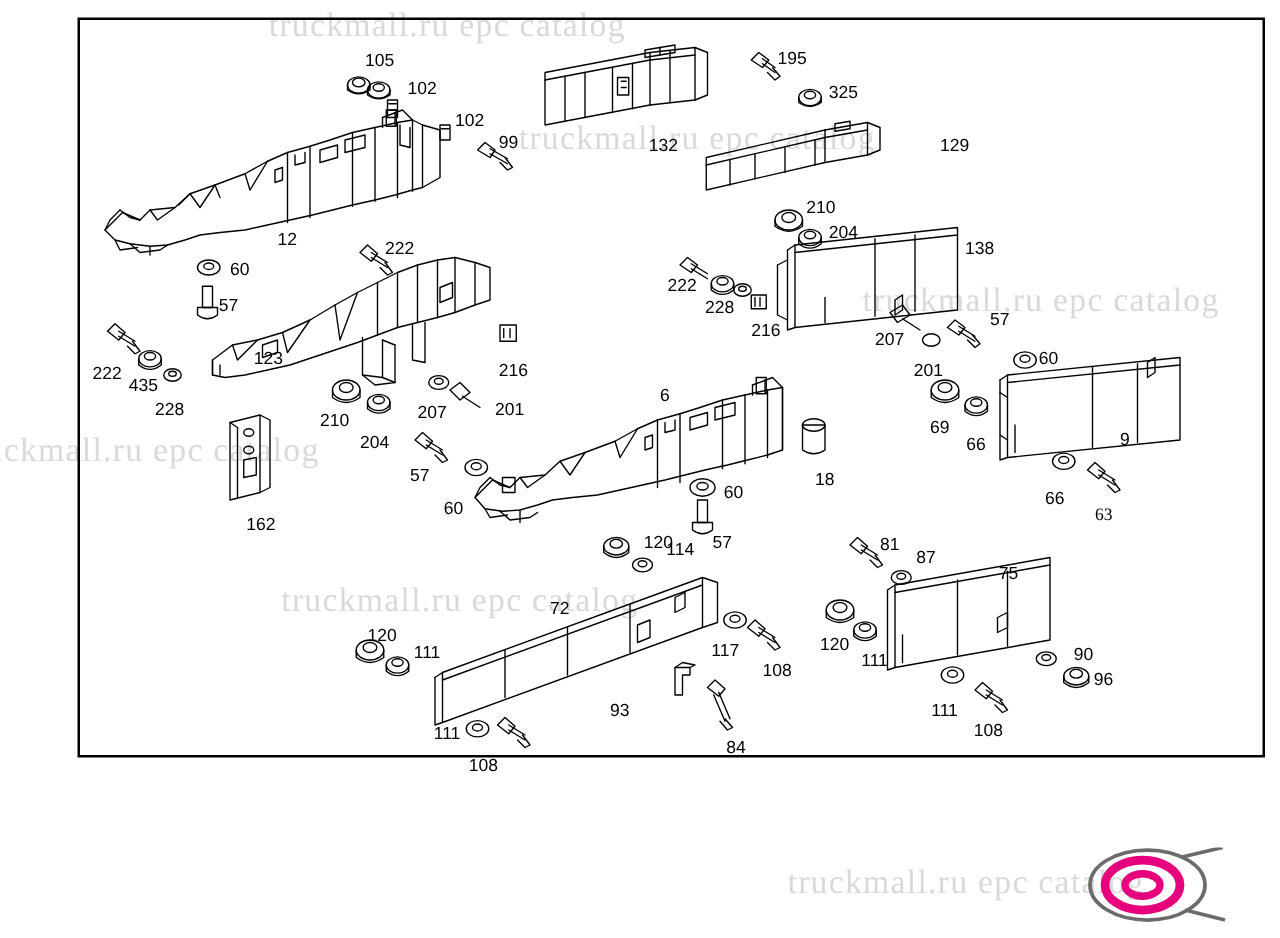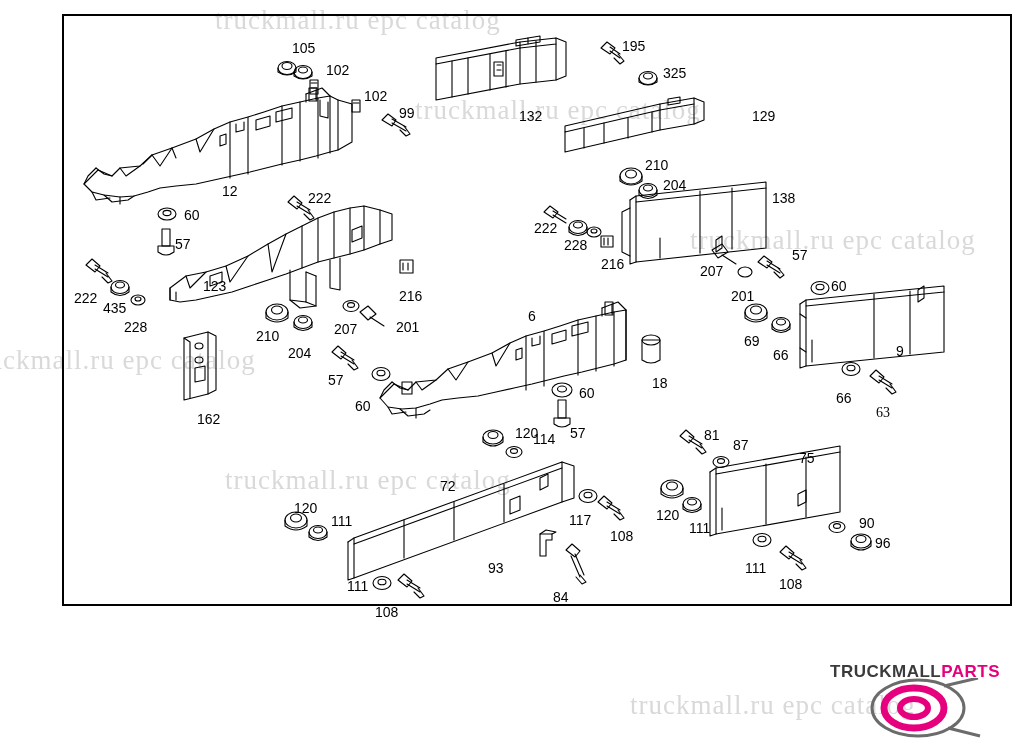--- a/index.html
+++ b/index.html
@@ -479,31 +479,28 @@
       <div class="lbl" style="left: 331px; top: 513px;">111</div>
       <div class="lbl" style="left: 569px; top: 512px;">117</div>
       <div class="lbl" style="left: 610px; top: 528px;">108</div>
       <div class="lbl" style="left: 656px; top: 507px;">120</div>
       <div class="lbl" style="left: 689px; top: 520px;">111</div>
       <div class="lbl" style="left: 847px; top: 515px; margin-left: 12px;">90</div>
       <div class="lbl" style="left: 875px; top: 535px;">96</div>
       <div class="lbl" style="left: 745px; top: 560px;">111</div>
       <div class="lbl" style="left: 779px; top: 576px;">108</div>
       <div class="lbl" style="left: 488px; top: 560px;">93</div>
-      <div class="lbl" style="left: 553px; top: 589px;">84</div>
+      <div class="lbl" style="left: 581px; top: 589px;">84</div>
       <div class="lbl" style="left: 347px; top: 578px;">111</div>
       <div class="lbl" style="left: 375px; top: 604px;">108</div>
     </div>
 
   <div class="frame"></div>
 
   <div id="logo">
-    <div class="txt">
-      <span>TRUCKMALL</span><span class="pink">PARTS</span>
-    </div>
     <svg width="180" height="62" style="position:absolute; top:16px; left:0;">
       <g transform="translate(88,30)">
         <ellipse cx="0" cy="0" rx="46" ry="28" fill="none" stroke="#6b6b6b" stroke-width="3"></ellipse>
         <ellipse cx="-4" cy="0" rx="30" ry="20" fill="none" stroke="#e6007e" stroke-width="7"></ellipse>
         <ellipse cx="-4" cy="0" rx="14" ry="9" fill="none" stroke="#e6007e" stroke-width="6"></ellipse>
         <path d="M26 -22 L60 -30" stroke="#6b6b6b" stroke-width="3" fill="none"></path>
         <path d="M30 20 L62 28" stroke="#6b6b6b" stroke-width="3" fill="none"></path>
       </g>
     </svg>
   </div>

